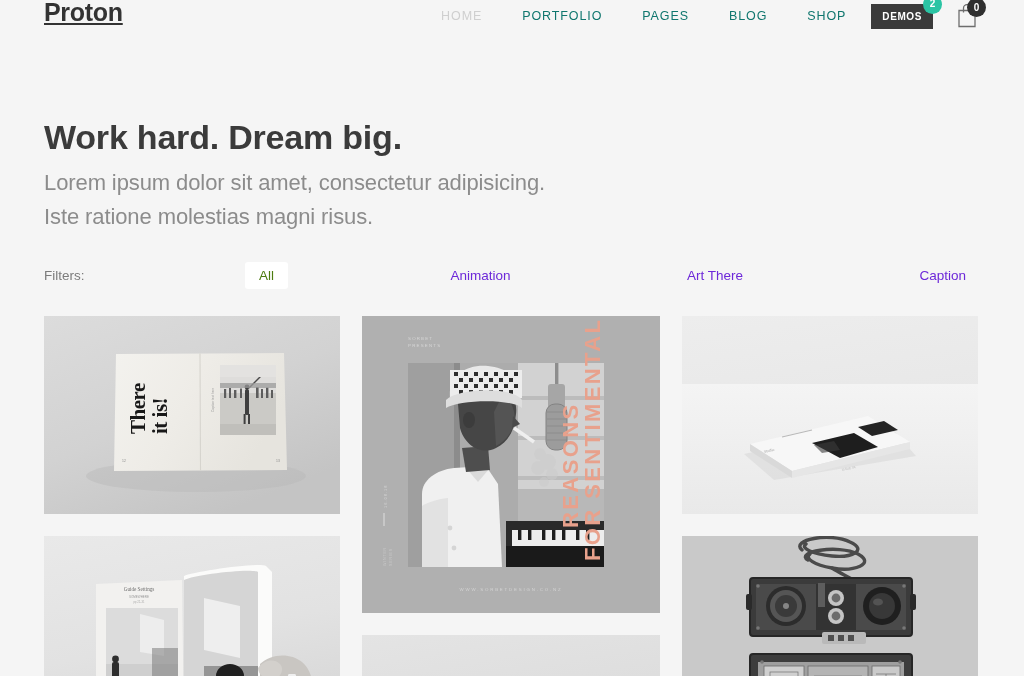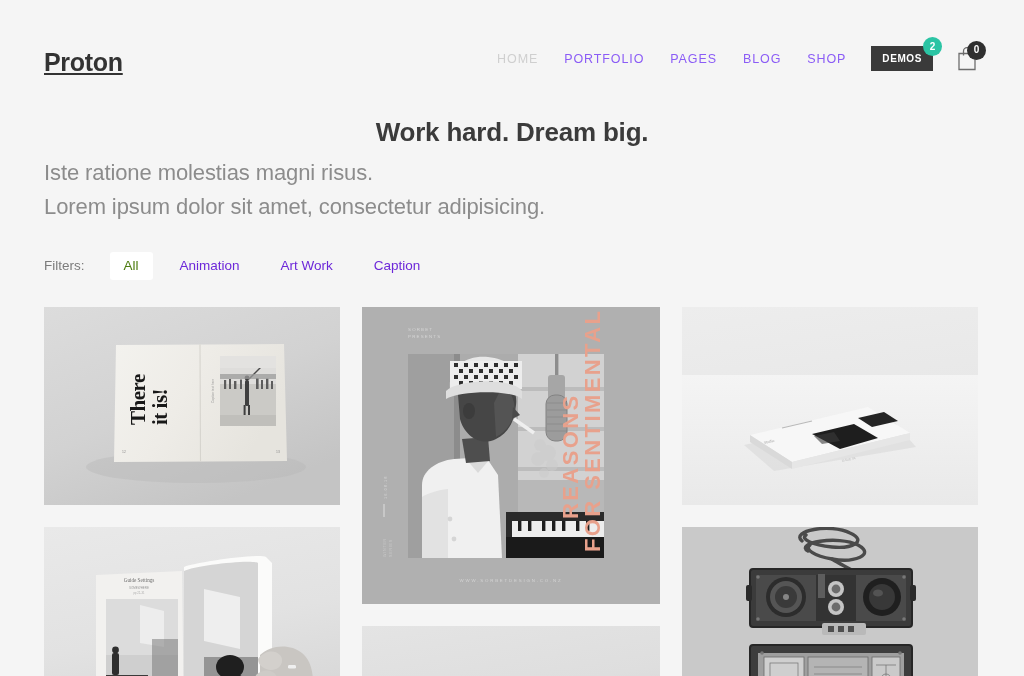--- a/index.html
+++ b/index.html
@@ -13,55 +13,55 @@
     -webkit-font-smoothing: antialiased;
     color: #3d3d3d;
   }
 
   
   .site-header {
     position: relative;
     height: 75px;
     background: #f5f5f5;
     display: flex;
-    align-items: flex-end;
+    align-items: flex-start;
     padding: 0 44px 0 44px;
   }
   .logo {
     font-size: 25px;
     font-weight: bold;
     letter-spacing: -0.3px;
     color: #333333;
     line-height: 1;
     margin: 0;
     user-select: none;
   }
   .nav-wrap {
     margin-left: auto;
     display: flex;
     align-items: center;
     gap: 0;
   }
   .main-nav {
     display: flex;
     align-items: center;
-    gap: 0;
+    gap: 14px;
   }
   .nav-link {
     font-size: 12.5px;
     letter-spacing: 0.9px;
     color: #b4b4b4;
     text-decoration: none;
     padding: 10px 13px;
     text-transform: uppercase;
     white-space: nowrap;
     line-height: 1;
   }
   .nav-link.is-active { color: #cfcfcf; }
-  .nav-link:not(.is-active) { color: #8b5cf6; }
+  .nav-link:not(.is-active) { color: #0f766e; }
 
   .demos-wrap { position: relative; margin-left: 12px; }
   .demos-btn {
     display: inline-block;
     background: #3a3a3a;
     color: #ffffff;
     font-size: 10px;
     font-weight: bold;
     letter-spacing: 0.6px;
     padding: 8px 11px 7px 11px;
@@ -97,42 +97,42 @@
     top: -2px; right: -6px;
   }
   .cart-icon { display: block; }
 
   
   .hero {
     padding: 42px 44px 0 44px;
   }
   .hero h1 {
     margin: 0 0 8px 0;
-    font-size: 26px;
+    font-size: 34px;
     font-weight: bold;
     color: #3b3b3b;
     letter-spacing: -0.2px;
     line-height: 1.2;
-    text-align: center;
   }
   .hero p {
     margin: 0;
     font-size: 22px;
     font-weight: 400;
     color: #8c8c8c;
     line-height: 1.55;
     letter-spacing: -0.1px;
   }
 
   
   .filters {
     display: flex;
     align-items: center;
     padding: 28px 44px 0 44px;
     gap: 13px;
+    justify-content: space-between;
   }
   .filters-label {
     font-size: 13.5px;
     color: #7c7c7c;
     margin-right: 12px;
     line-height: 1;
   }
   .filter-btn {
     font-size: 13.5px;
     color: #6d28d9;
@@ -214,29 +214,29 @@
           <path d="M7.5 10.5 V6.2 a3.5 3.5 0 0 1 7 0 V10.5" stroke="#6d6d6d" stroke-width="1.3" fill="none"></path>
         </svg>
       </span>
       <span class="badge badge-cart">0</span>
     </div>
   </div>
 </header>
 
 <section class="hero">
   <h1>Work hard. Dream big.</h1>
+  <p>Lorem ipsum dolor sit amet, consectetur adipisicing.</p>
   <p>Iste ratione molestias magni risus.</p>
-  <p>Lorem ipsum dolor sit amet, consectetur adipisicing.</p>
 </section>
 
 <section class="filters">
   <span class="filters-label">Filters:</span>
   <button class="filter-btn is-active">All</button>
   <button class="filter-btn">Animation</button>
-  <button class="filter-btn">Art Work</button>
+  <button class="filter-btn">Art There</button>
   <button class="filter-btn">Caption</button>
 </section>
 
 <section class="portfolio">
   <div class="grid">
 
     <div class="col">
 
       <a class="tile tile-1" href="#">
         <svg viewBox="0 0 296 198" preserveAspectRatio="xMidYMid slice" aria-hidden="true">

